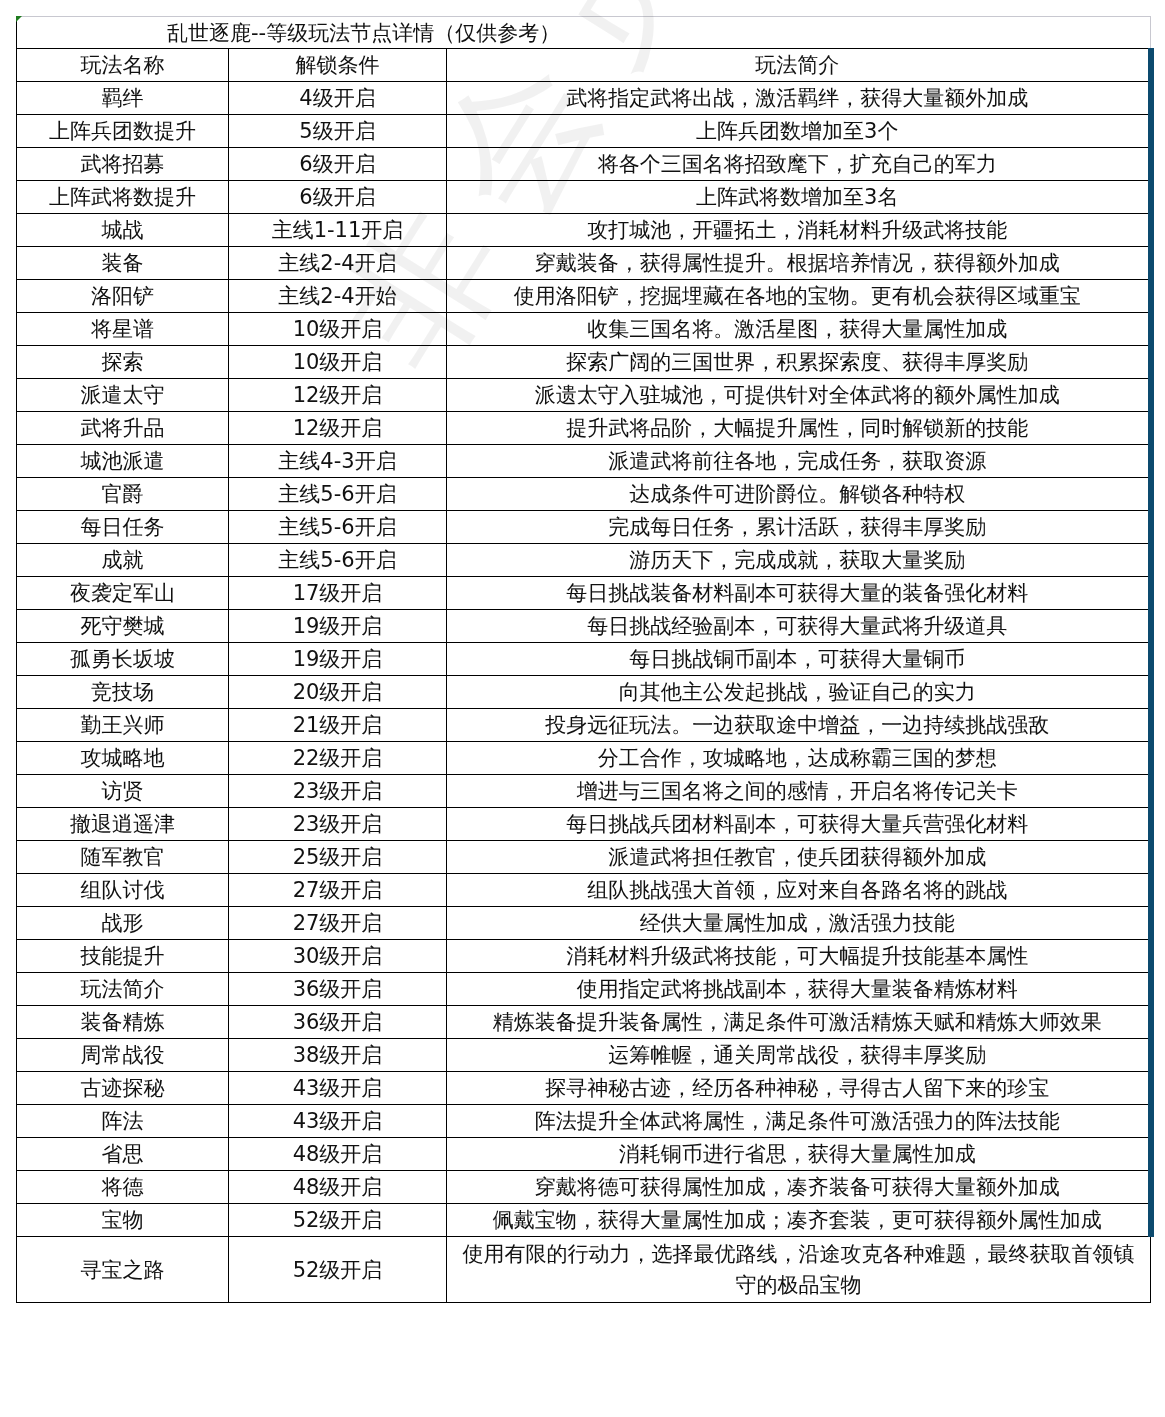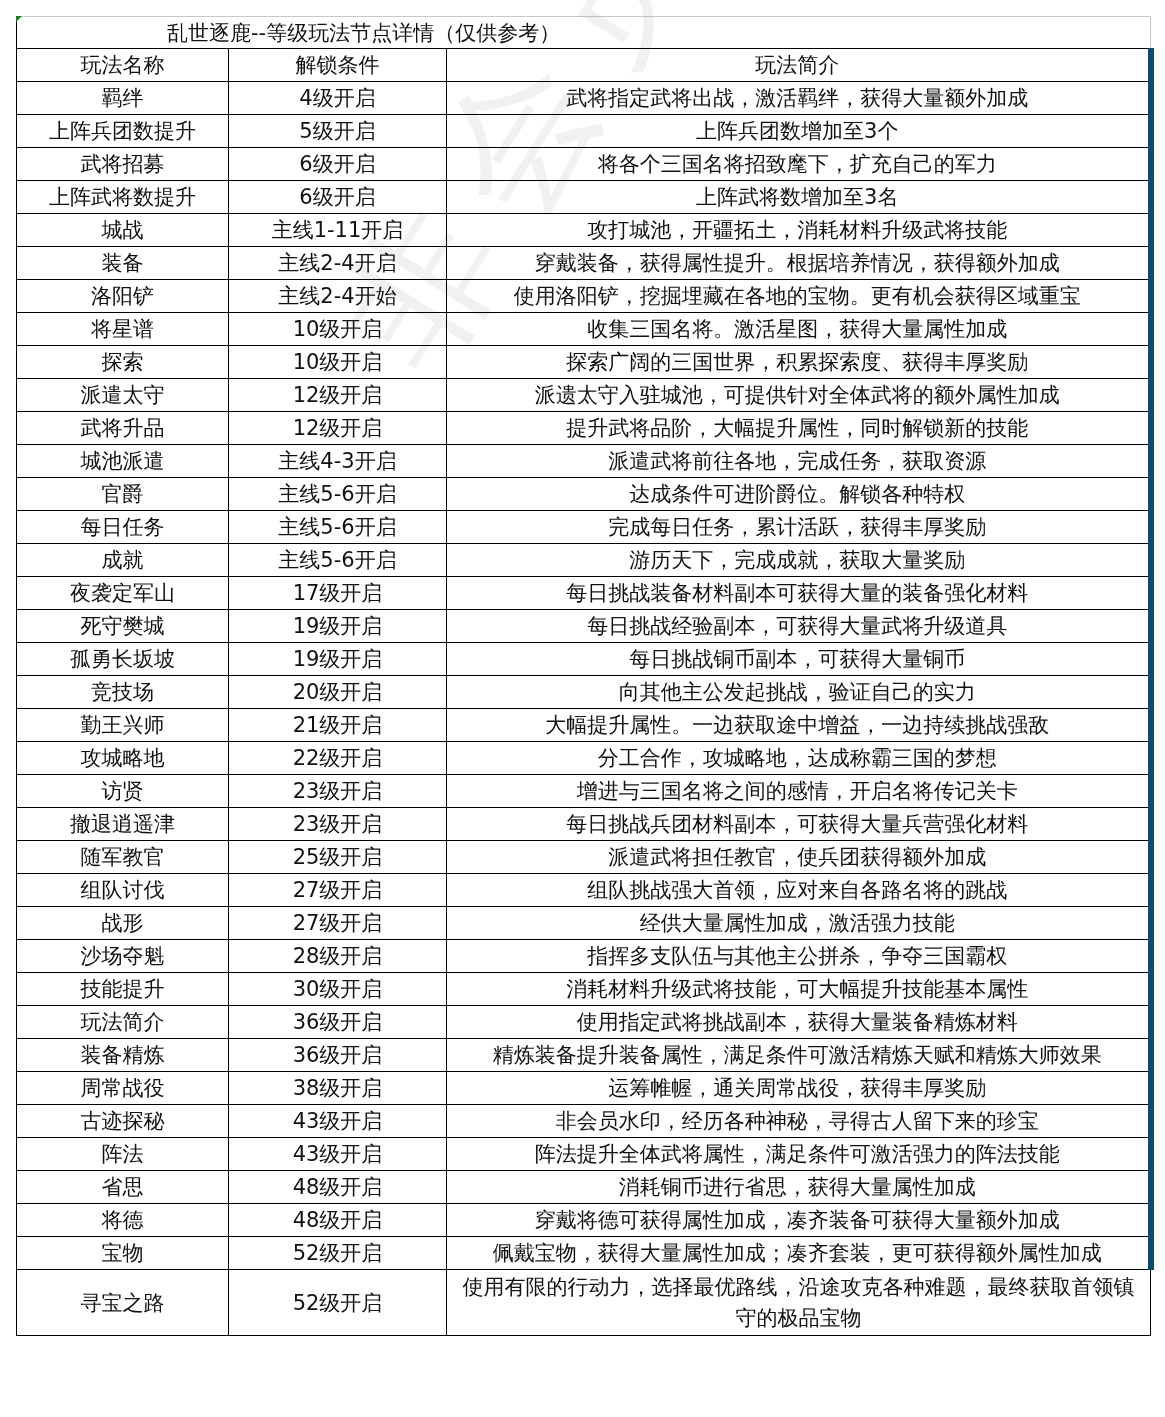--- a/index.html
+++ b/index.html
@@ -194,21 +194,21 @@
           <td class="c-desc">每日挑战铜币副本，可获得大量铜币</td>
         </tr>
         <tr class="body-row">
           <td>竞技场</td>
           <td>20级开启</td>
           <td class="c-desc">向其他主公发起挑战，验证自己的实力</td>
         </tr>
         <tr class="body-row">
           <td>勤王兴师</td>
           <td>21级开启</td>
-          <td class="c-desc">大幅提升属性。一边获取途中增益，一边持续挑战强敌</td>
+          <td class="c-desc">投身远征玩法。一边获取途中增益，一边持续挑战强敌</td>
         </tr>
         <tr class="body-row">
           <td>攻城略地</td>
           <td>22级开启</td>
           <td class="c-desc">分工合作，攻城略地，达成称霸三国的梦想</td>
         </tr>
         <tr class="body-row">
           <td>访贤</td>
           <td>23级开启</td>
           <td class="c-desc">增进与三国名将之间的感情，开启名将传记关卡</td>
@@ -227,25 +227,20 @@
           <td>组队讨伐</td>
           <td>27级开启</td>
           <td class="c-desc">组队挑战强大首领，应对来自各路名将的跳战</td>
         </tr>
         <tr class="body-row">
           <td>战形</td>
           <td>27级开启</td>
           <td class="c-desc">经供大量属性加成，激活强力技能</td>
         </tr>
         <tr class="body-row">
-          <td>沙场夺魁</td>
-          <td>28级开启</td>
-          <td class="c-desc">指挥多支队伍与其他主公拼杀，争夺三国霸权</td>
-        </tr>
-        <tr class="body-row">
           <td>技能提升</td>
           <td>30级开启</td>
           <td class="c-desc">消耗材料升级武将技能，可大幅提升技能基本属性</td>
         </tr>
         <tr class="body-row">
           <td>玩法简介</td>
           <td>36级开启</td>
           <td class="c-desc">使用指定武将挑战副本，获得大量装备精炼材料</td>
         </tr>
         <tr class="body-row">
@@ -254,21 +249,21 @@
           <td class="c-desc">精炼装备提升装备属性，满足条件可激活精炼天赋和精炼大师效果</td>
         </tr>
         <tr class="body-row">
           <td>周常战役</td>
           <td>38级开启</td>
           <td class="c-desc">运筹帷幄，通关周常战役，获得丰厚奖励</td>
         </tr>
         <tr class="body-row">
           <td>古迹探秘</td>
           <td>43级开启</td>
-          <td class="c-desc">非会员水印，经历各种神秘，寻得古人留下来的珍宝</td>
+          <td class="c-desc">探寻神秘古迹，经历各种神秘，寻得古人留下来的珍宝</td>
         </tr>
         <tr class="body-row">
           <td>阵法</td>
           <td>43级开启</td>
           <td class="c-desc">阵法提升全体武将属性，满足条件可激活强力的阵法技能</td>
         </tr>
         <tr class="body-row">
           <td>省思</td>
           <td>48级开启</td>
           <td class="c-desc">消耗铜币进行省思，获得大量属性加成</td>

